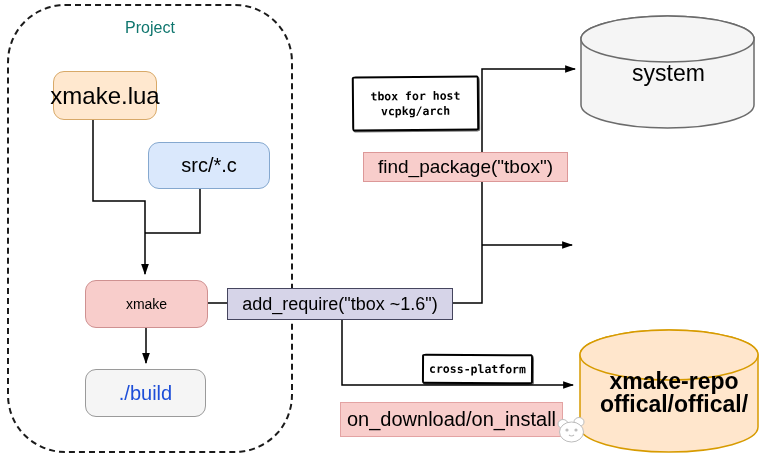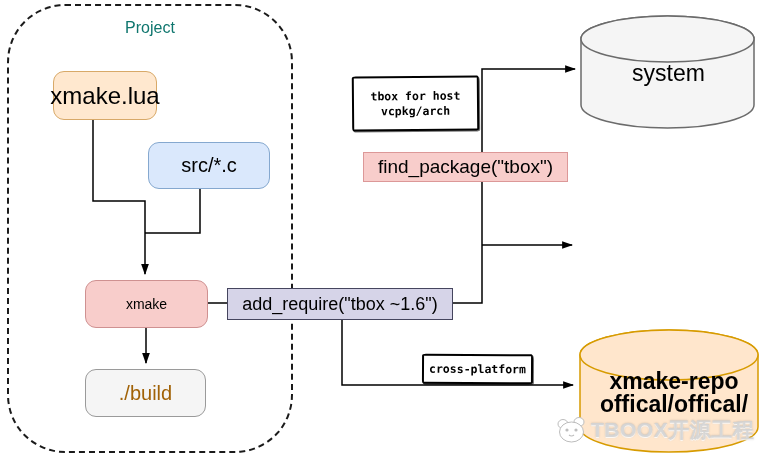--- a/index.html
+++ b/index.html
@@ -20,21 +20,21 @@
   .wires{position:absolute;left:0;top:0;width:762px;height:460px;z-index:1;}
   
   .node{
     position:absolute;display:flex;align-items:center;justify-content:center;
     box-sizing:border-box;z-index:2;font-size:19px;
   }
   .rounded{border-radius:11px;}
   .n-xmakelua{left:33px;top:71px;width:104px;height:49px;background:#ffe8cf;border:1.5px solid #d8a968;font-size:24px;margin-left:20px;}
   .n-src{left:148px;top:142px;width:122px;height:47px;background:#dae8fc;border:1.5px solid #85a8cf;font-size:20px;}
   .n-xmake{left:85px;top:280px;width:123px;height:48px;background:#f8cdcb;border:1.5px solid #cf9191;font-size:14px;}
-  .n-build{left:85px;top:369px;width:121px;height:48px;background:#f5f5f5;border:1.5px solid #9a9a9a;color:#a16207;font-size:20px;}
+  .n-build{left:85px;top:369px;width:121px;height:48px;background:#f5f5f5;border:1.5px solid #9a9a9a;color:#1d4ed8;font-size:20px;}
   .n-findpkg{left:363px;top:152px;width:205px;height:30px;background:#f8cdcb;border:1px solid #dc9898;font-size:19px;}
   .n-addreq{left:227px;top:288px;width:226px;height:32px;background:#d6d4e8;border:1px solid #45455e;font-size:18px;}
   .n-ondl{left:340px;top:402px;width:223px;height:35px;background:#f8cdcb;border:1px solid #e3a3a3;font-size:20px;}
   
   .sketch{
     position:absolute;display:flex;flex-direction:column;align-items:center;justify-content:center;
     background:#fff;border:2px solid #000;box-sizing:border-box;z-index:2;
     font-family:"DejaVu Sans Mono",monospace;font-weight:bold;font-size:11.5px;line-height:15px;
     border-radius:4px 2px 5px 2px / 2px 5px 2px 4px;
     box-shadow:1px 1px 0 0 rgba(0,0,0,.55);
@@ -103,20 +103,23 @@
   <div class="node rounded n-build">
     <span>./build</span>
   </div>
 
   <div class="node n-findpkg">
     <span>find_package("tbox")</span>
   </div>
   <div class="node n-addreq">
     <span>add_require("tbox ~1.6")</span>
   </div>
+  <div class="node n-ondl">
+    <span>on_download/on_install</span>
+  </div>
 
   <div class="sketch sk-host">
     <span>tbox for host</span>
     <span>vcpkg/arch</span>
   </div>
   <div class="sketch sk-cross">
     <span>cross-platform</span>
   </div>
 
   <div class="cyl c-system">
@@ -143,16 +146,15 @@
 
   <div class="watermark">
     <svg width="32" height="30" viewBox="0 0 32 30">
       <ellipse cx="7" cy="9" rx="5" ry="4.5" fill="#fff" stroke="#bdbdbd" stroke-width="1"></ellipse>
       <ellipse cx="23" cy="7" rx="5" ry="4.5" fill="#fff" stroke="#bdbdbd" stroke-width="1"></ellipse>
       <ellipse cx="15.5" cy="17" rx="12" ry="10" fill="#fff" stroke="#bdbdbd" stroke-width="1"></ellipse>
       <circle cx="11" cy="15" r="1.6" fill="#bdbdbd"></circle>
       <circle cx="20" cy="15" r="1.6" fill="#bdbdbd"></circle>
       <path d="M13,20 q2.5,2 5,0" fill="none" stroke="#bdbdbd" stroke-width="1.2"></path>
     </svg>
-    <span class="wm-text">TBOOX开源工程</span>
   </div>
 
 </div>
 
 </body></html>

